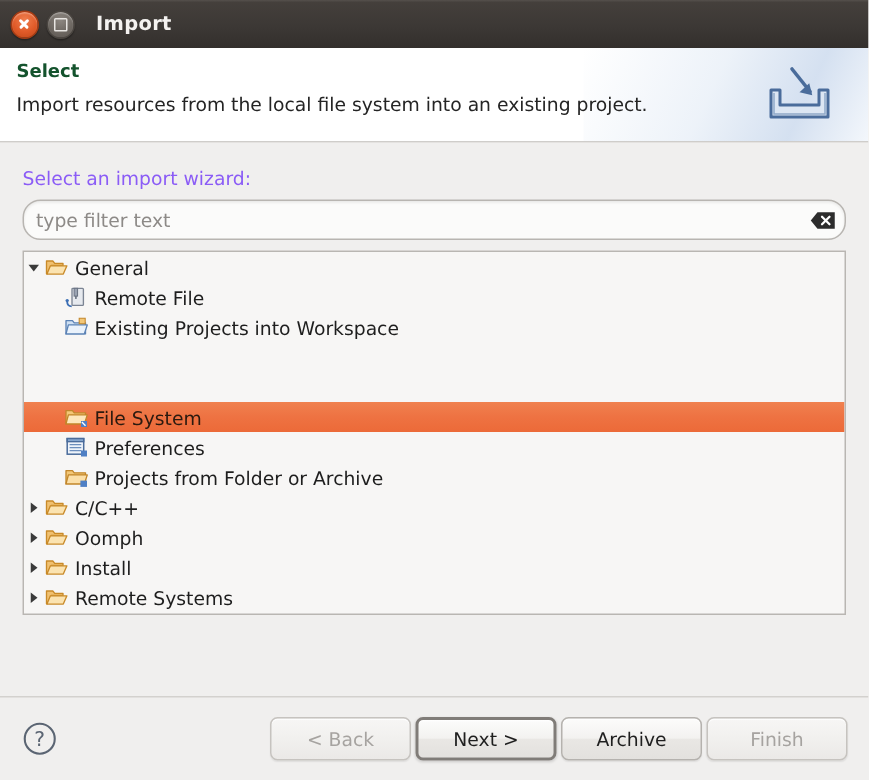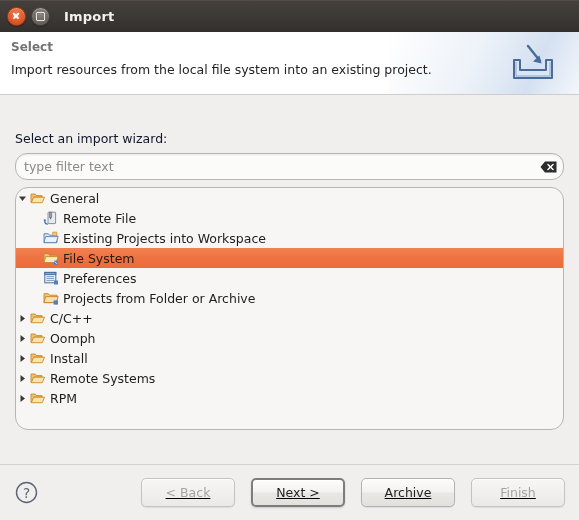--- a/index.html
+++ b/index.html
@@ -94,21 +94,21 @@
     right: 0; top: 0;
     width: 190px; height: 62px;
     background: linear-gradient(115deg, rgba(255,255,255,0) 0%, rgba(222,232,244,0.55) 45%, rgba(205,219,238,0.85) 75%, rgba(232,239,248,0.5) 100%);
     pointer-events: none;
   }
   #banner-title {
     position: absolute;
     left: 11px; top: 8px;
     font-size: 12px;
     font-weight: bold;
-    color: #737373;
+    color: #14532d;
     text-align: right;
   }
   #banner-desc {
     position: absolute;
     left: 11px; top: 30px;
     font-size: 12.5px;
     color: #242424;
   }
   #import-icon {
     position: absolute;
@@ -117,24 +117,23 @@
   }
 
   
   #body {
     flex: 1 1 auto;
     position: relative;
     padding: 0 15px;
   }
   #wizard-label {
     font-size: 12.5px;
-    color: #0f172a;
+    color: #8b5cf6;
     padding-top: 16px;
     padding-bottom: 7px;
-    margin-top: 20px;
   }
 
   
   #filter-wrap {
     position: relative;
     height: 25px;
     background: #fbfbfa;
     border: 1px solid #b8b5b1;
     border-radius: 12px;
     box-shadow: inset 0 1px 2px rgba(0,0,0,0.08);
@@ -160,36 +159,37 @@
     width: 17px; height: 13px;
     cursor: pointer;
   }
 
   
   #tree {
     margin-top: 7px;
     height: 243px;
     background: #f7f6f5;
     border: 1px solid #b9b6b2;
-    border-radius: 13px;
+    border-radius: 0;
     overflow: hidden;
     box-sizing: border-box;
   }
   .tree-row {
     height: 20px;
     display: flex;
     align-items: center;
     font-size: 12.5px;
     color: #1e1e1e;
     white-space: nowrap;
     cursor: default;
   }
   .tree-row.selected {
     background: linear-gradient(to bottom, #f0814f 0%, #ee7242 50%, #ec6a38 100%);
     color: #2b1a0f;
+    margin-top: 40px;
   }
   .twisty {
     width: 13px;
     flex: 0 0 auto;
     display: flex;
     align-items: center;
     justify-content: center;
   }
   .twisty svg { display:block; }
   .row-indent { width: 13px; flex: 0 0 auto; }
@@ -213,22 +213,21 @@
     padding: 0 14px;
   }
   #help-button {
     width: 25px; height: 25px;
     flex: 0 0 auto;
     cursor: pointer;
   }
   #button-row {
     margin-left: auto;
     display: flex;
-    gap: 16px;
-    text-decoration: underline;
+    gap: 3px;
   }
   .btn {
     width: 94px;
     height: 29px;
     border-radius: 5px;
     font-family: inherit;
     font-size: 12.5px;
     color: #1f1f1f;
     background: linear-gradient(to bottom, #fcfcfb 0%, #f3f2f0 48%, #e9e7e4 52%, #e3e1de 100%);
     border: 1px solid #b5b2ae;

